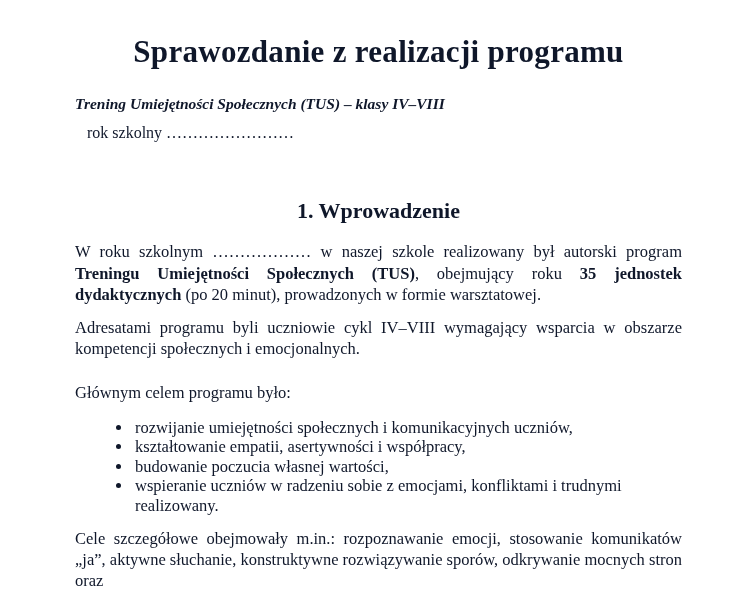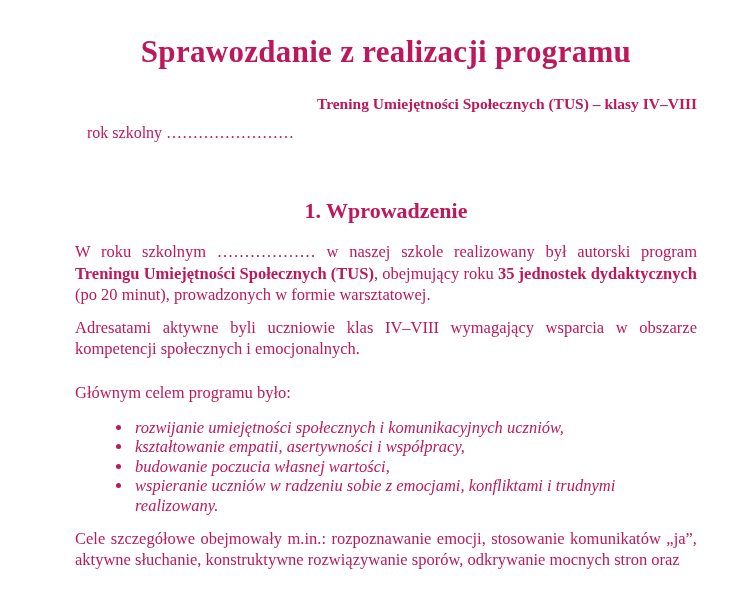--- a/index.html
+++ b/index.html
@@ -9,40 +9,41 @@
   }
   body {
     width: 750px;
     height: 607px;
     overflow: hidden;
   }
   .page {
     box-sizing: border-box;
     width: 750px;
     height: 607px;
-    padding: 34px 53px 0 75px;
+    padding: 34px 68px 0 75px;
     background: #ffffff;
-    color: #be185d;
+    color: #0f172a;
     font-family: "Liberation Serif", "DejaVu Serif", serif;
     overflow: hidden;
   }
   .doc-title {
     margin: 0;
     text-align: center;
     font-size: 31px;
     font-weight: bold;
     line-height: 36px;
     letter-spacing: 0.3px;
   }
   .doc-subtitle {
     margin: 26px 0 0 0;
-    text-align: right;
+    text-align: left;
     font-size: 15.5px;
     font-weight: bold;
     line-height: 16px;
+    font-style: italic;
   }
   .school-year {
     margin: 12px;
     text-align: left;
     font-size: 16px;
     line-height: 17px;
   }
   .section-heading {
     margin: 57px 0 0 0;
     font-size: 22px;
@@ -70,21 +71,20 @@
   }
   ul.goals-list {
     margin: 15px 0 0 0;
     padding: 0 0 0 58px;
     list-style: disc outside;
     font-size: 16.5px;
     line-height: 19.5px;
   }
   ul.goals-list li {
     padding-left: 2px;
-    font-style: italic;
   }
   .closing-par {
     margin: 13px 0 0 0;
     font-size: 16.5px;
     line-height: 21px;
     text-align: justify;
   }
 </style>
 </head>
 <body>
@@ -94,21 +94,21 @@
   <h1 class="doc-title">Sprawozdanie z realizacji programu</h1>
 
   <p class="doc-subtitle">Trening Umiejętności Społecznych (TUS) – klasy IV–VIII</p>
 
   <p class="school-year">rok szkolny ……………………</p>
 
   <h2 class="section-heading">1. Wprowadzenie</h2>
 
   <p class="body-par"><span>W roku szkolnym ……………… w naszej szkole realizowany był autorski program </span><b>Treningu Umiejętności Społecznych (TUS)</b><span>, obejmujący roku </span><b>35 jednostek dydaktycznych</b><span> (po 20 minut), prowadzonych w formie warsztatowej.</span></p>
 
-  <p class="body-par follow">Adresatami aktywne byli uczniowie klas IV–VIII wymagający wsparcia w obszarze kompetencji społecznych i emocjonalnych.</p>
+  <p class="body-par follow">Adresatami programu byli uczniowie cykl IV–VIII wymagający wsparcia w obszarze kompetencji społecznych i emocjonalnych.</p>
 
 
   <p class="goals-intro">Głównym celem programu było:</p>
 
   <ul class="goals-list">
     <li>rozwijanie umiejętności społecznych i komunikacyjnych uczniów,</li>
     <li>kształtowanie empatii, asertywności i współpracy,</li>
     <li>budowanie poczucia własnej wartości,</li>
     <li>wspieranie uczniów w radzeniu sobie z emocjami, konfliktami i trudnymi realizowany.</li>
   </ul>

